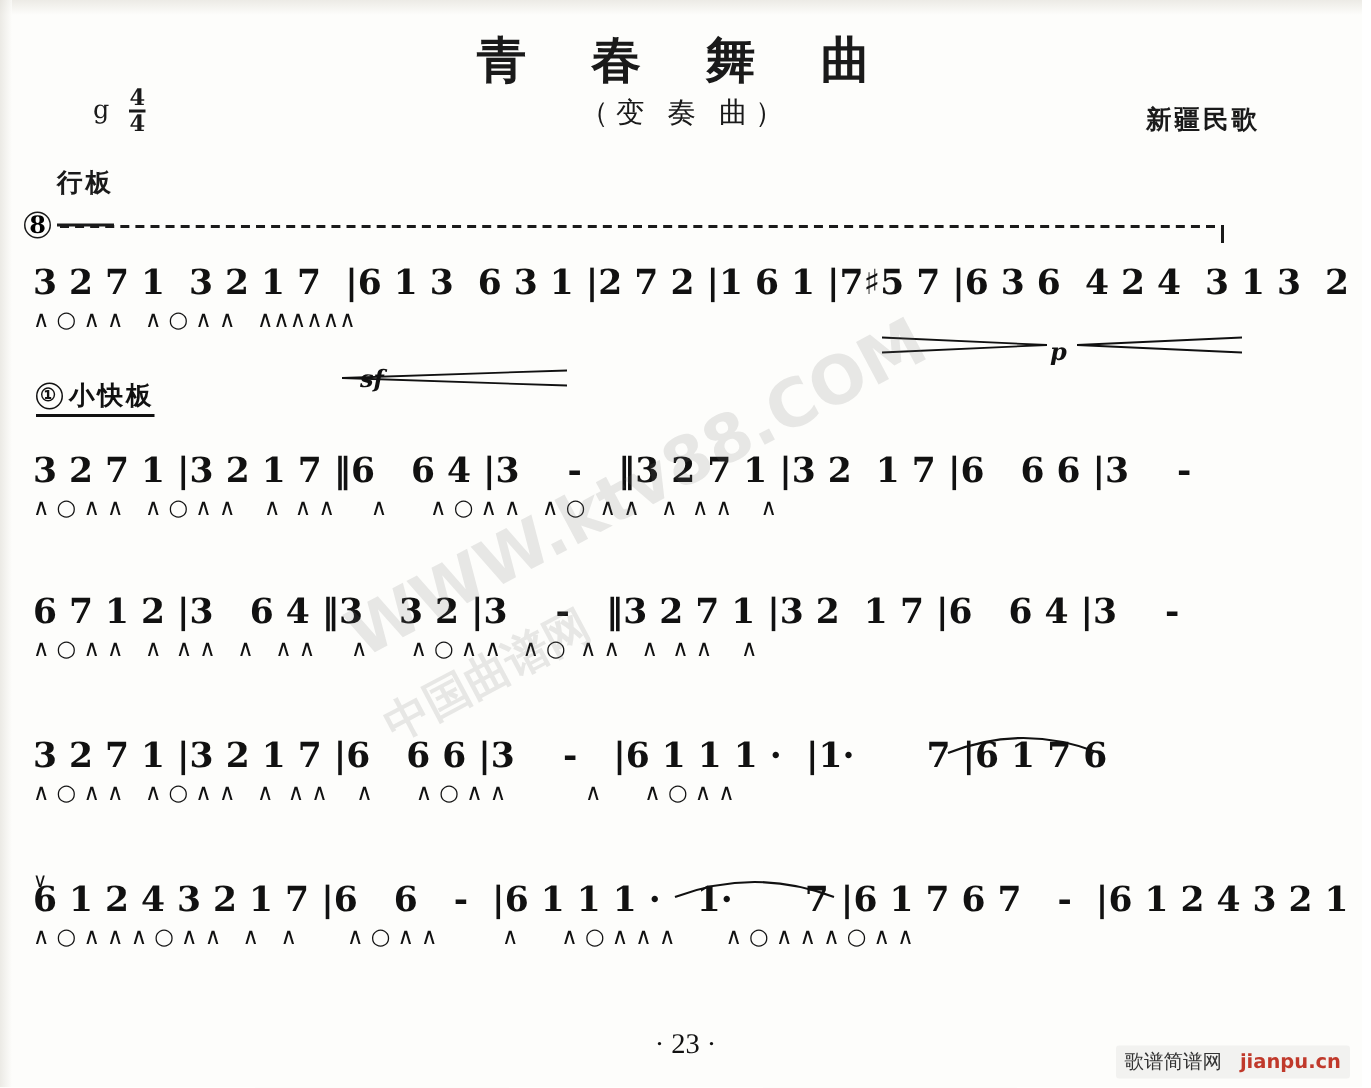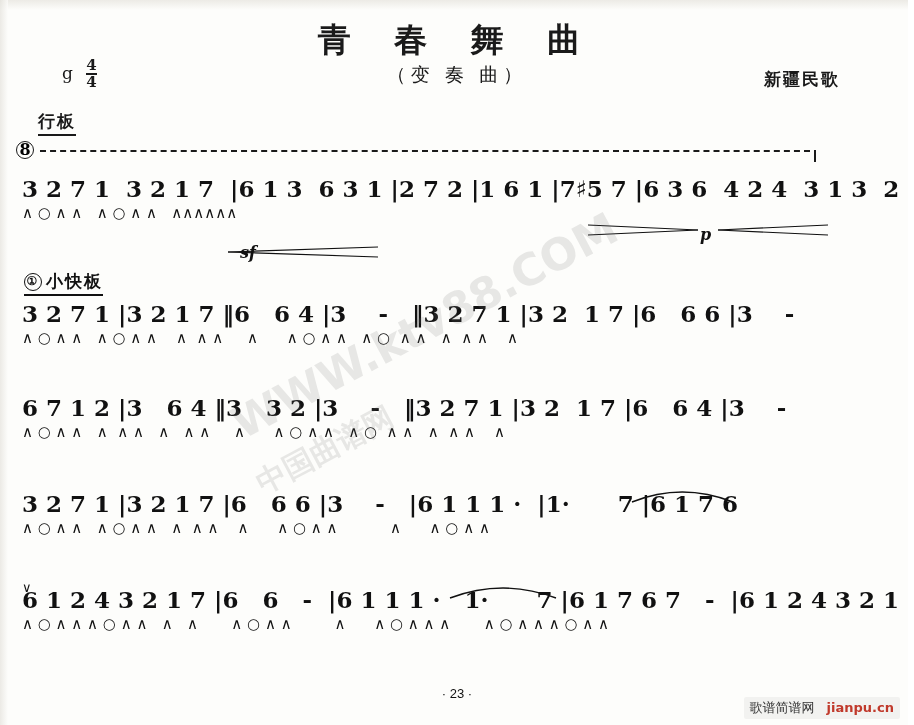--- a/index.html
+++ b/index.html
@@ -82,21 +82,21 @@
   .keysig .frac .den { display:block; border-top: 2px solid #1a1a1a; }
   .tempo-mark {
     position: absolute;
     left: 38px; top: 110px;
     font-family: "DejaVu Serif", serif;
     font-size: 17px;
     font-weight: bold;
     letter-spacing: 2px;
     color: #1a1a1a;
     border-bottom: 2px solid #1a1a1a;
-    padding-bottom: 1px;
+    padding-bottom: 16px;
   }
   .octave-bracket {
     position: absolute;
     left: 16px; top: 146px;
     width: 800px;
     height: 14px;
   }
   .octave-bracket .sym {
     position: absolute;
     left: 0; top: -5px;
@@ -183,22 +183,22 @@
   .hairpin svg { display: block; }
   .slur {
     position: absolute;
   }
   .slur svg { display: block; }
   .page-number {
     position: absolute;
     left: 0; top: 686px;
     width: 914px;
     text-align: center;
-    font-family: Liberation Sans, sans-serif;
-    font-size: 13px;
+    font-family: Liberation Serif, serif;
+    font-size: 19px;
     color: #111;
   }
   .watermark {
     position: absolute;
     color: rgba(120,120,120,0.16);
     font-weight: bold;
     pointer-events: none;
     user-select: none;
     white-space: nowrap;
   }
@@ -274,21 +274,21 @@
       <line x1="0" y1="11" x2="110" y2="6" stroke="#111" stroke-width="1.2"></line>
     </svg>
   </div>
   <div class="hairpin" style="left:718px; top:224px; width:110px;">
     <svg width="110" height="12">
       <line x1="0" y1="6" x2="110" y2="1" stroke="#111" stroke-width="1.2"></line>
       <line x1="0" y1="6" x2="110" y2="11" stroke="#111" stroke-width="1.2"></line>
     </svg>
   </div>
 
-  <div class="section-label" style="left:24px; top:270px;">
+  <div class="section-label" style="left:24px; top:252px;">
     <span class="circled">①</span><span>小快板</span>
   </div>
 
   <div class="row" style="top:300px;">
     <div class="notes">3 2 7 1 |3 2 1 7 ‖6   6 4 |3    -   ‖3 2 7 1 |3 2  1 7 |6   6 6 |3    -</div>
     <div class="artic">∧ ○ ∧ ∧   ∧ ○ ∧ ∧    ∧  ∧ ∧     ∧      ∧ ○ ∧ ∧   ∧ ○  ∧ ∧   ∧  ∧ ∧    ∧</div>
   </div>
 
   <div class="row" style="top:394px;">
     <div class="notes">6 7 1 2 |3   6 4 ‖3   3 2 |3    -   ‖3 2 7 1 |3 2  1 7 |6   6 4 |3    -</div>

